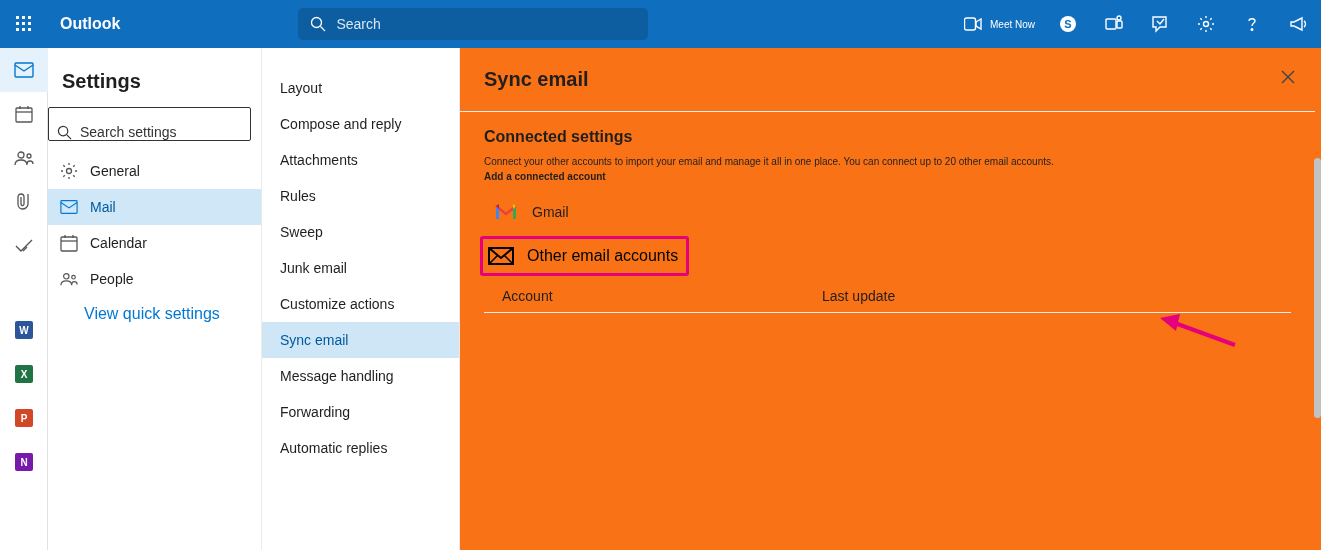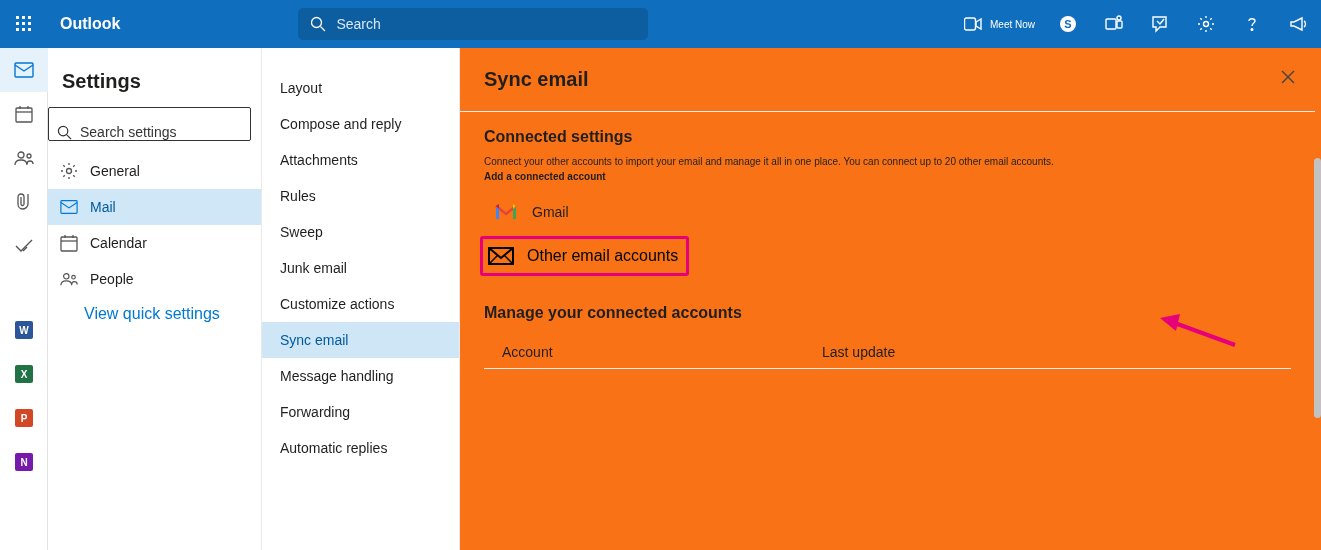--- a/index.html
+++ b/index.html
@@ -291,21 +291,20 @@
           <svg width="26" height="18" viewBox="0 0 26 18">
               <rect x="1" y="1" width="24" height="16" fill="none" stroke="#000" stroke-width="2"></rect>
               <path d="M1 1 L13 11 L25 1" fill="none" stroke="#000" stroke-width="2"></path>
               <path d="M1 17 L10 8 M25 17 L16 8" fill="none" stroke="#000" stroke-width="1.5"></path>
             </svg>
         </span>
         <span>Other email accounts</span>
       </div>
     </div>
 
-    <div class="subheading" style="margin-top:28px;">Manage your connected accounts</div>
 
     <div class="table-head">
       <div class="th1">Account</div>
       <div class="th2">Last update</div>
     </div>
 
     <div class="right-scroll"></div>
 
     <svg class="arrow" width="80" height="40" viewBox="0 0 80 40">
       <line x1="75" y1="33" x2="12" y2="10" stroke="#e6007a" stroke-width="4"></line>

